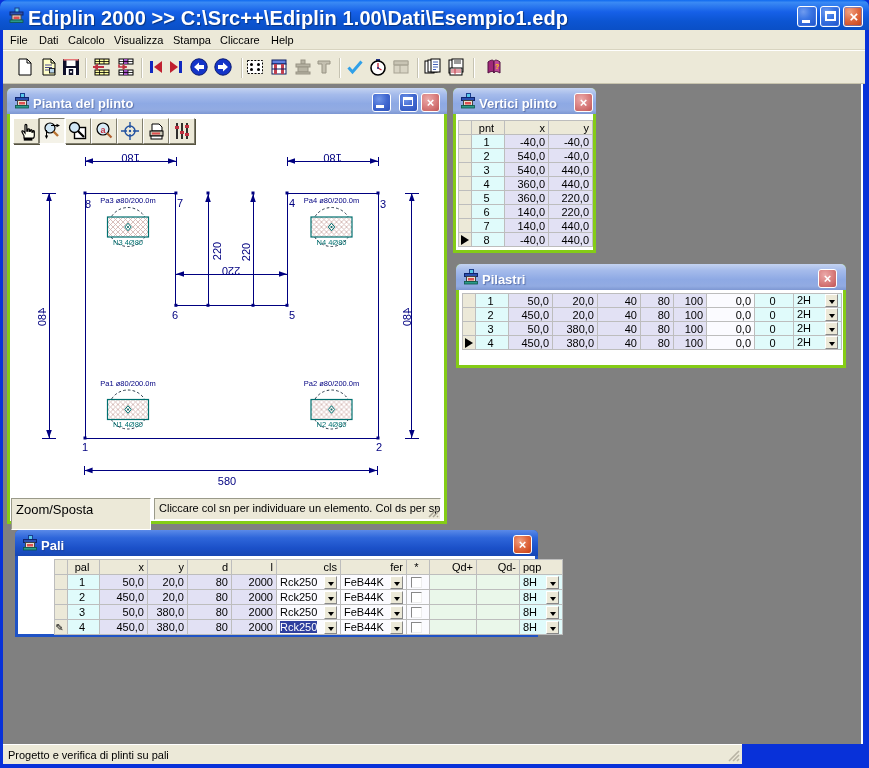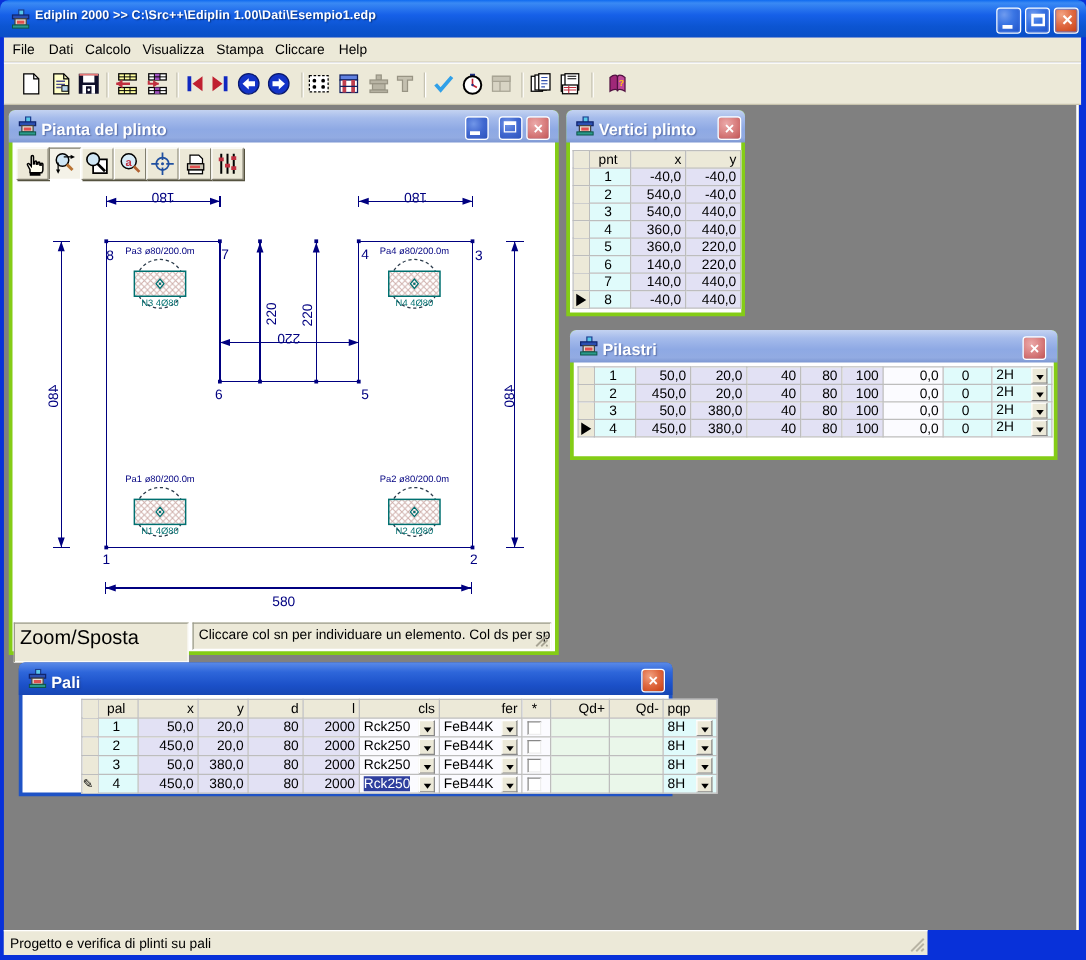--- a/index.html
+++ b/index.html
@@ -4,21 +4,21 @@
 <style>
 * { margin:0; padding:0; box-sizing:border-box; }
 html,body { width:869px; height:768px; overflow:hidden; }
 body { font-family:"Liberation Sans", sans-serif; background:#0831d9; position:relative; }
 .abs { position:absolute; }
 
 
 #titlebar { left:0; top:0; width:869px; height:30px;
   background:linear-gradient(180deg,#0f6af0 0%,#3a8af4 8%,#1660e8 40%,#0c55d2 70%,#0a4fc6 100%);
   border-radius:7px 7px 0 0; }
-#titletext { left:28px; top:7px; color:#fff; font-size:10px; letter-spacing:0.1px; font-weight:bold;
+#titletext { left:28px; top:7px; color:#fff; font-size:20px; letter-spacing:0.1px; font-weight:bold;
   text-shadow:1px 1px 1px #0a3580; white-space:nowrap; }
 .tbtn { top:6px; width:20px; height:21px; border-radius:3px; border:1px solid #fff;
   box-shadow:inset 0 0 0 1px rgba(80,130,230,.6); }
 .tbtn.min,.tbtn.max { background:radial-gradient(circle at 30% 25%,#6f9bef 0%,#3b76e4 40%,#1e51c8 100%); }
 .tbtn.close { background:radial-gradient(circle at 30% 25%,#f2a282 0%,#e06b43 45%,#c83c10 100%); }
 .glyph-min { left:4px; top:13px; width:8px; height:3px; background:#fff; }
 .glyph-max { left:4px; top:4px; width:11px; height:10px; border:2px solid #fff; border-top-width:3px; }
 .glyph-x { color:#fff; font-size:15px; font-weight:bold; left:0; top:1px; width:20px; text-align:center; }
 
 #menubar { left:3px; top:30px; width:862px; height:20px; background:#ece9d8; border-bottom:1px solid #d8d4c0;}
@@ -393,21 +393,21 @@
         <rect x="-20.5" y="-10" width="41" height="20" fill="#fff"></rect>
         <rect x="-20.5" y="-10" width="41" height="20" fill="url(#hx)" stroke="#007070" stroke-width="1.2"></rect>
         <path d="M0 -3.8L3.2 0L0 3.8L-3.2 0z" fill="none" stroke="#007070" stroke-width="1"></path>
         <circle r="1" fill="#007070"></circle>
         <text y="-24" font-size="7.5" fill="#000080" text-anchor="middle" font-family="Liberation Sans">Pa2 ø80/200.0m</text>
         <text y="17.5" font-size="7.5" fill="#007070" text-anchor="middle" font-family="Liberation Sans">N2 4Ø80</text>
       </g>
     </g>
   </svg>
 
-  <div class="abs" style="left:1px;top:407px;width:140px;height:32px;background:#ece9d8;border:1px solid #9a9a8a;border-bottom-color:#fff;border-right-color:#fff;font-size:16px;color:#000;">
+  <div class="abs" style="left:1px;top:407px;width:140px;height:32px;background:#ece9d8;border:1px solid #9a9a8a;border-bottom-color:#fff;border-right-color:#fff;font-size:13px;color:#000;">
       <span style="position:absolute;left:4px;top:3px;">Zoom/Sposta</span>
     </div>
   <div class="abs" style="left:144px;top:407px;width:287px;height:22px;background:#ece9d8;border:1px solid #9a9a8a;border-bottom-color:#fff;border-right-color:#fff;font-size:11px;color:#000;overflow:hidden;">
       <span style="position:absolute;left:4px;top:3px;white-space:nowrap;">Cliccare col sn per individuare un elemento. Col ds per sp</span>
     <svg style="position:absolute;right:0;bottom:0" width="13" height="13">
         <path d="M11 2L2 11M11 6L6 11M11 10l-1 1" stroke="#a8a494" stroke-width="1.5"></path>
       </svg>
   </div>
 </div>
 
@@ -579,21 +579,21 @@
       <rect x="6.5" y="0.5" width="4" height="5" fill="#58c8e8" stroke="#1b3f8f"></rect>
       <rect x="1.5" y="4.5" width="13" height="3" fill="#2b4fb0" stroke="#10256e"></rect>
       <rect x="3.5" y="7.5" width="9" height="5" fill="#e8e0d0" stroke="#444"></rect>
       <rect x="5" y="9" width="6" height="2.5" fill="#e05050"></rect>
       <rect x="1.5" y="12.5" width="13" height="2.5" fill="#2a9a8a" stroke="#0e5548" stroke-width="0.8"></rect>
     </svg>
   <div class="ctext">Pali</div>
   <div class="cbtn cclose" style="right:3px">
       <div class="gx">×</div>
     </div>
-  <table class="grid pali15" style="margin:26px 0 0 17px;width:508px">
+  <table class="grid pali15" style="margin:26px 0 0 6px;width:508px">
     <colgroup>
         <col style="width:13px">
         <col style="width:32px">
         <col style="width:48px">
         <col style="width:40px">
         <col style="width:44px">
         <col style="width:45px">
         <col style="width:64px">
         <col style="width:66px">
         <col style="width:23px">

